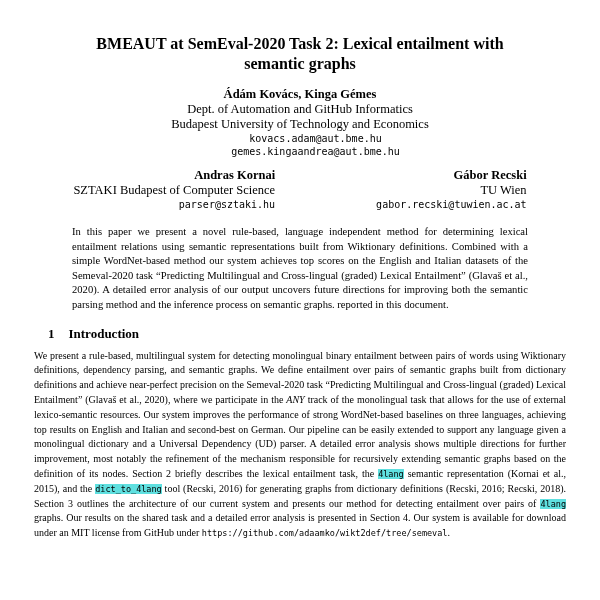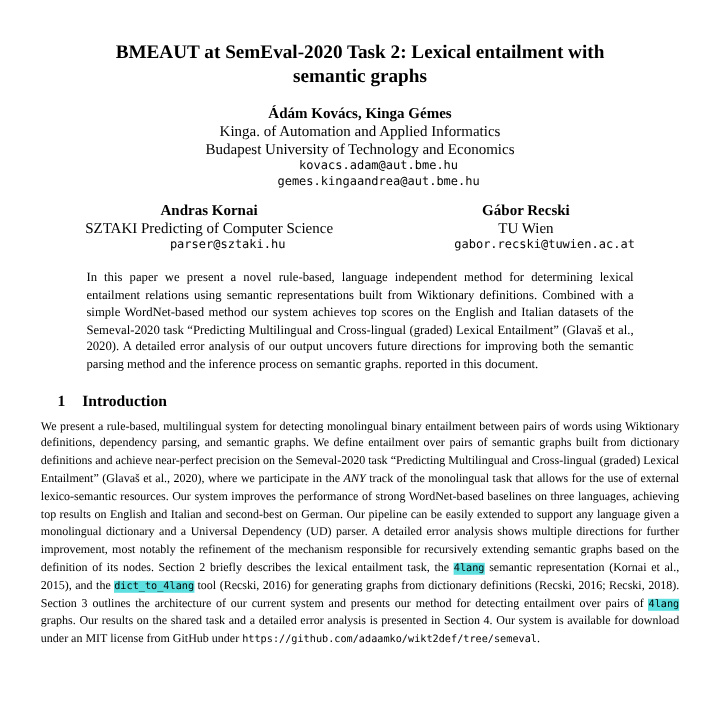--- a/index.html
+++ b/index.html
@@ -42,21 +42,21 @@
     padding-left: 31px;
   }
   .email { line-height: 13px; }
   .authors-secondary {
     display: flex;
     justify-content: center;
     gap: 70px;
     margin-bottom: 14px;
   }
   .author-col {
-    text-align: center;
+    text-align: right;
     font-size: 12.5px;
     line-height: 15px;
   }
   .author-col .name { font-weight: bold; }
   .abstract-heading {
     text-align: center;
     font-size: 12.5px;
     font-weight: bold;
     margin: 0 0 7px 0;
   }
@@ -86,30 +86,30 @@
 </style>
 </head>
 <body>
 
 <div class="page">
 
   <h1 class="title">BMEAUT at SemEval-2020 Task 2: Lexical entailment with semantic graphs</h1>
 
   <div class="authors-primary">
     <div class="names">Ádám Kovács, Kinga Gémes</div>
-    <div>Kinga. of Automation and Applied Informatics</div>
+    <div>Dept. of Automation and GitHub Informatics</div>
     <div>Budapest University of Technology and Economics</div>
     <div class="mono email">kovacs.adam@aut.bme.hu</div>
     <div class="mono email">gemes.kingaandrea@aut.bme.hu</div>
   </div>
 
   <div class="authors-secondary">
     <div class="author-col">
       <div class="name">Andras Kornai</div>
-      <div>SZTAKI Predicting of Computer Science</div>
+      <div>SZTAKI Budapest of Computer Science</div>
       <div class="mono email">parser@sztaki.hu</div>
     </div>
     <div class="author-col">
       <div class="name">Gábor Recski</div>
       <div>TU Wien</div>
       <div class="mono email">gabor.recski@tuwien.ac.at</div>
     </div>
   </div>
 
 

